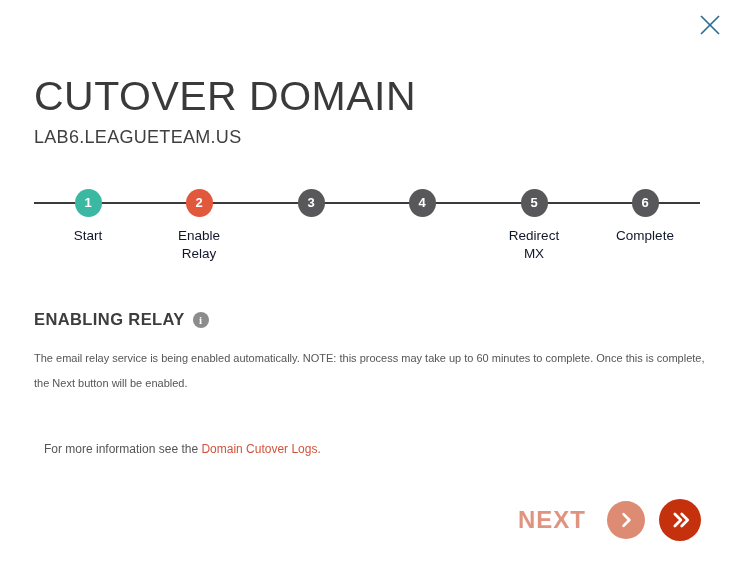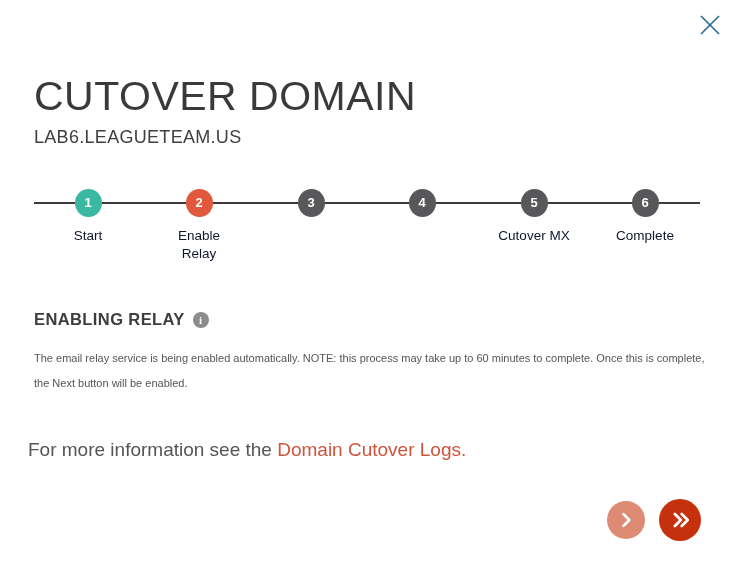--- a/index.html
+++ b/index.html
@@ -129,23 +129,23 @@
     position: absolute;
     left: 34px;
     top: 346px;
     width: 672px;
     font-size: 11px;
     line-height: 25px;
     color: #555555;
   }
   .more-info {
     position: absolute;
-    left: 28px;
+    left: 44px;
     top: 437px;
-    font-size: 19px;
+    font-size: 12px;
     line-height: 25px;
     color: #555555;
   }
   .more-info a {
     color: var(--accent-link, #d0543c);
     text-decoration: none;
     cursor: pointer;
   }
   .more-info .suffix { color: var(--accent-link, #d0543c); }
 
@@ -210,38 +210,39 @@
     <div class="step-label">Enable Relay</div>
   </div>
   <div class="step step-2 upcoming">
     <div class="step-circle">3</div>
   </div>
   <div class="step step-3 upcoming">
     <div class="step-circle">4</div>
   </div>
   <div class="step step-4 upcoming">
     <div class="step-circle">5</div>
-    <div class="step-label">Cutover MX</div>
+    <div class="step-label">Redirect MX</div>
   </div>
   <div class="step step-5 upcoming">
     <div class="step-circle">6</div>
     <div class="step-label">Complete</div>
   </div>
 </div>
 
 <div class="section-heading">
   <span>ENABLING RELAY</span>
   <span class="info-icon">i</span>
 </div>
 
 <p class="body-text">The email relay service is being enabled automatically. NOTE: this process may take up to 60 minutes to complete. Once this is complete, the Next button will be enabled.</p>
 
 <p class="more-info"><span>For more information see the </span><a>Domain Cutover Logs</a><span class="suffix">.</span></p>
 
 <div class="footer">
+  <span class="next-label">NEXT</span>
   <button class="circle-btn next-btn" aria-label="Next">
     <svg width="20" height="20" viewBox="0 0 24 24">
       <path d="M9 5l7 7-7 7" stroke="#ffffff" stroke-width="3.2" fill="none" stroke-linecap="round" stroke-linejoin="round"></path>
     </svg>
   </button>
   <button class="circle-btn skip-btn" aria-label="Skip">
     <svg width="24" height="22" viewBox="0 0 28 24">
       <path d="M8 5l7 7-7 7" stroke="#ffffff" stroke-width="3.2" fill="none" stroke-linecap="round" stroke-linejoin="round"></path>
       <path d="M16 5l7 7-7 7" stroke="#ffffff" stroke-width="3.2" fill="none" stroke-linecap="round" stroke-linejoin="round"></path>
     </svg>

